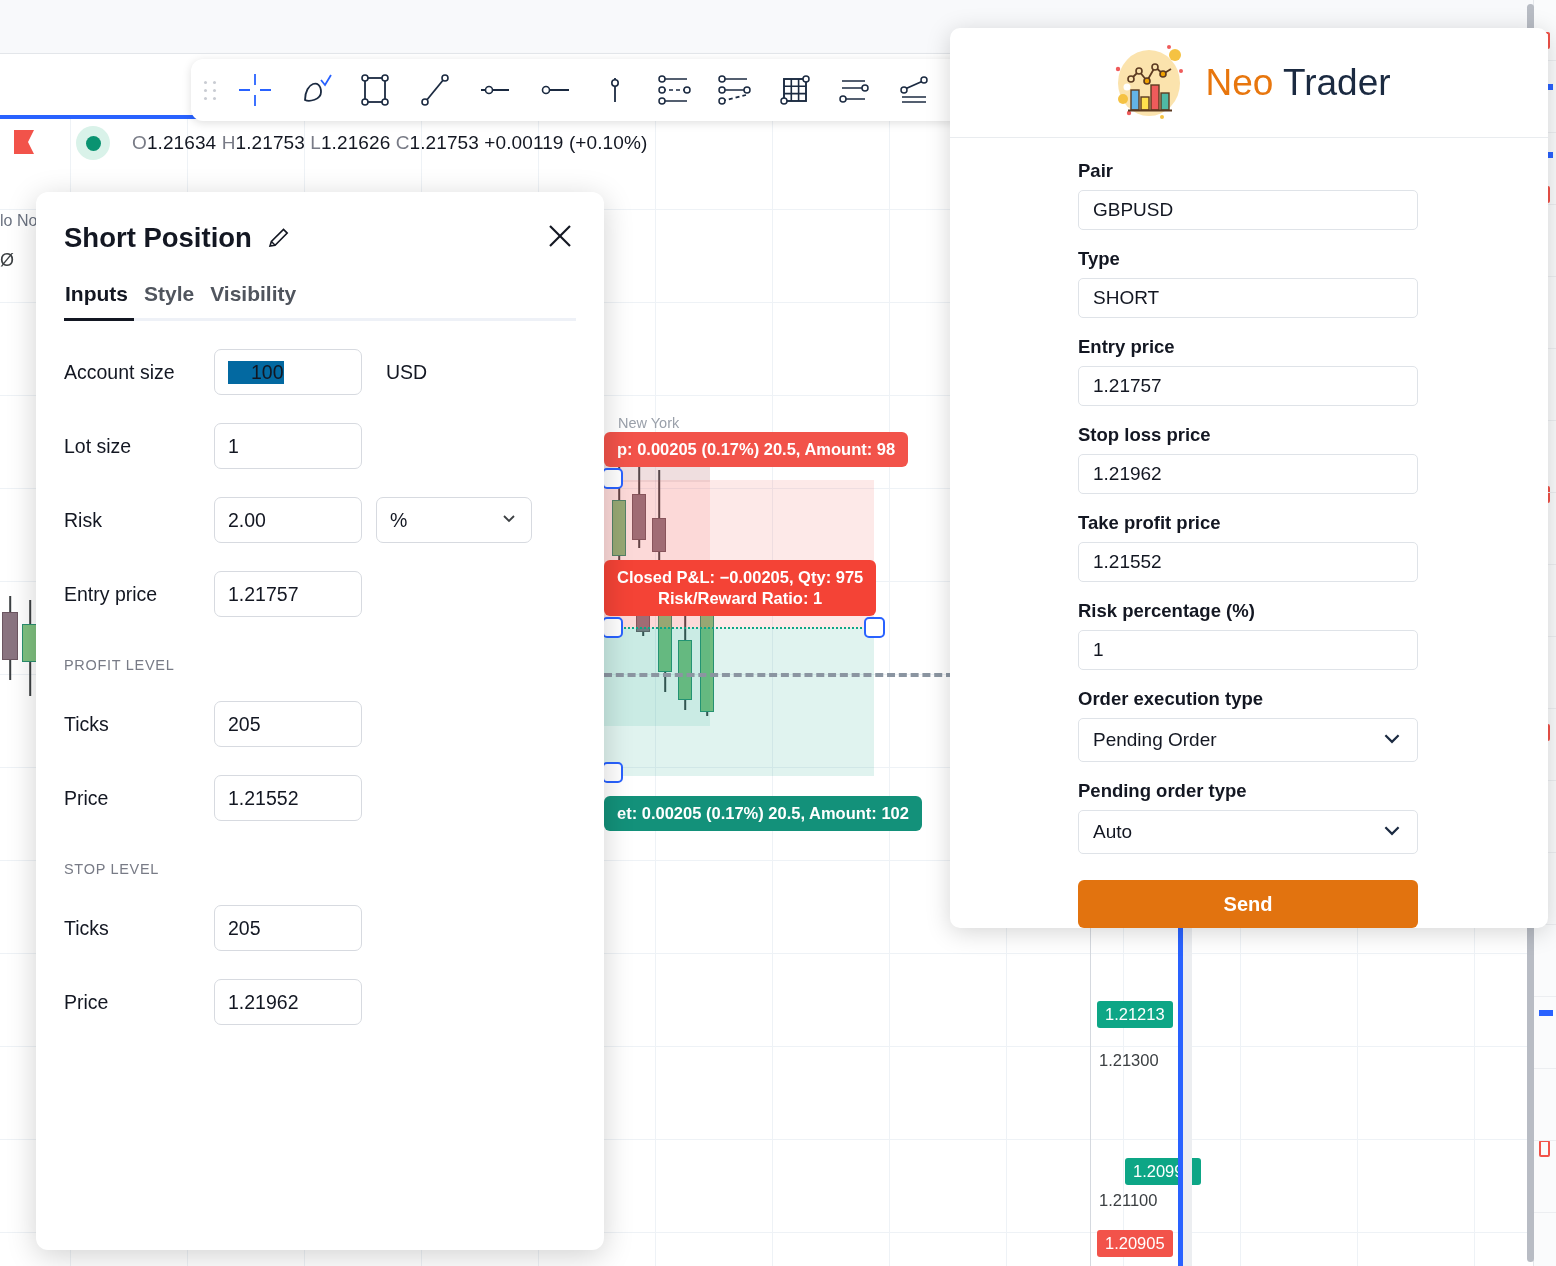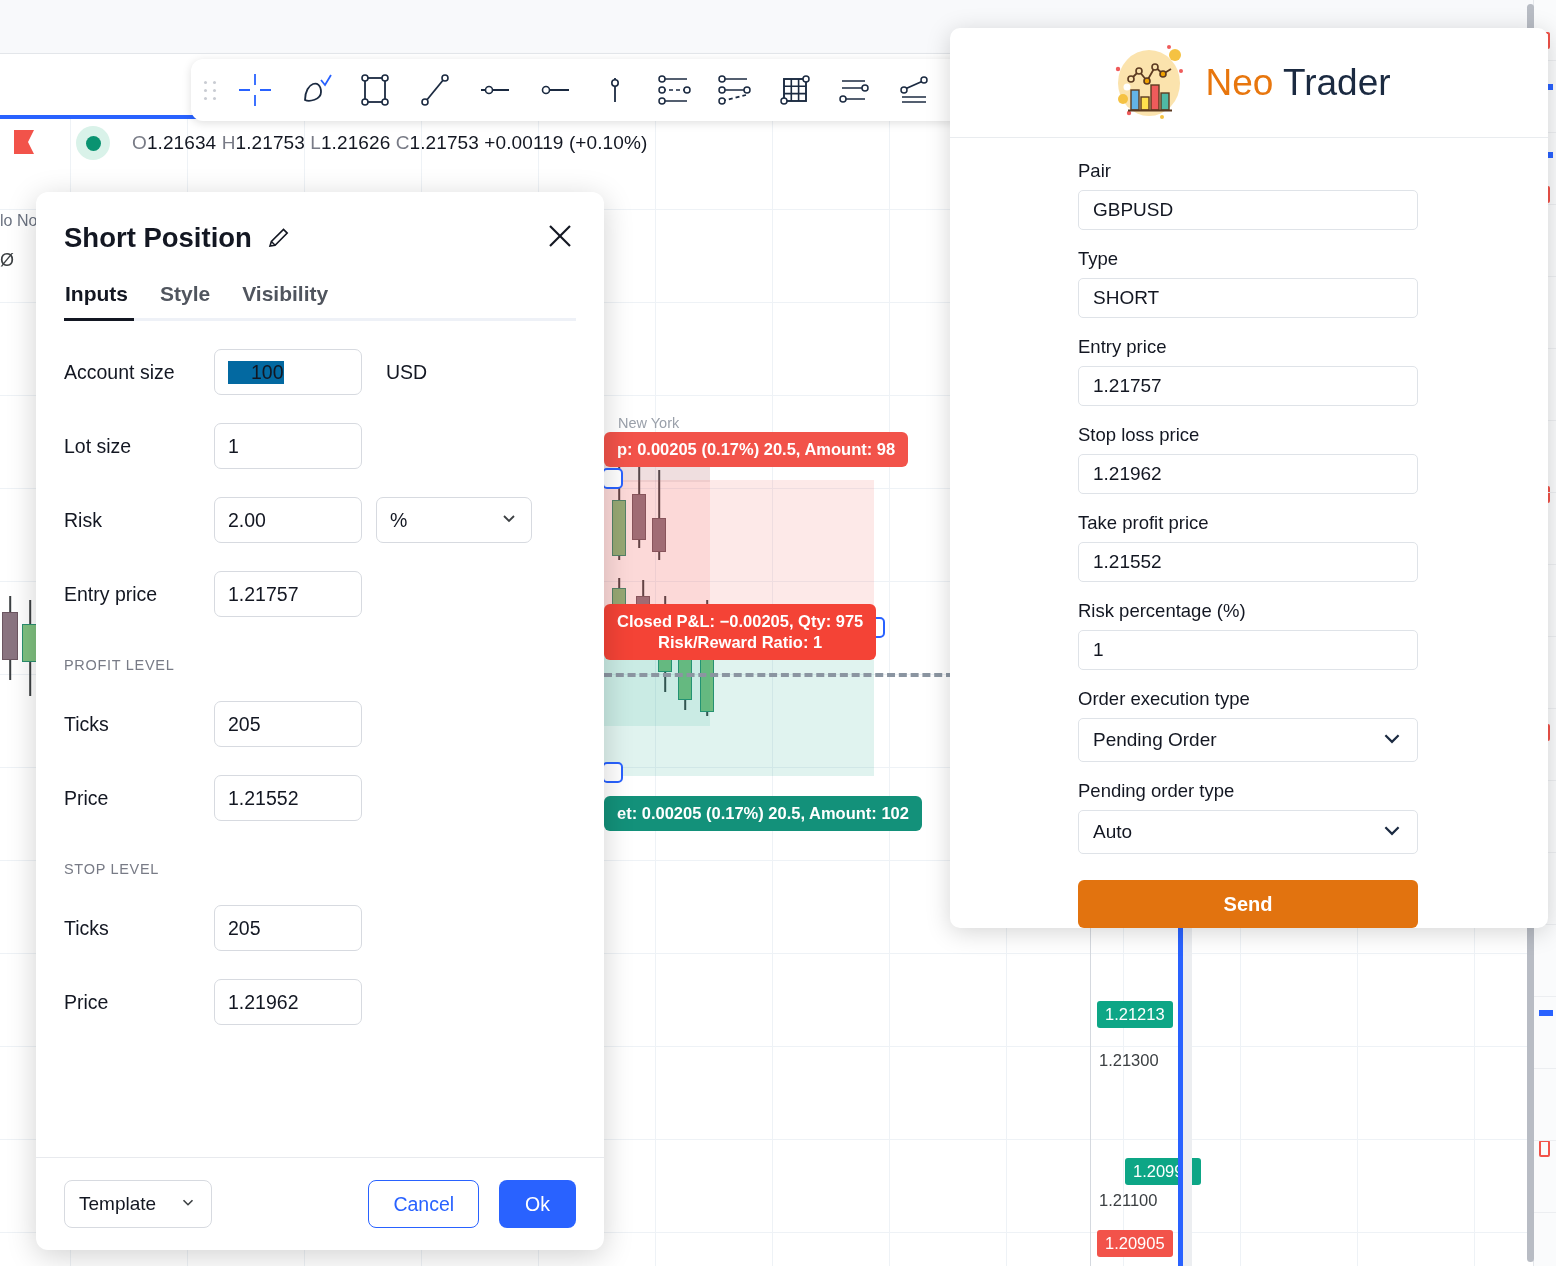--- a/index.html
+++ b/index.html
@@ -115,21 +115,21 @@
   .handle {
     position: absolute; width: 21px; height: 21px; border: 2.5px solid #2962ff;
     border-radius: 5px; background: #ffffff;
   }
   .label-pill {
     position: absolute; color: #ffffff; font-size: 16.5px; font-weight: 600;
     padding: 7px 13px; border-radius: 6px; white-space: nowrap; line-height: 1.28;
   }
   .label-stop { background: #f2534a; text-align: center; }
   .label-target { background: #13917a; }
-  .label-pnl { background: #f44336; text-align: center; margin-top: 44px; }
+  .label-pnl { background: #f44336; text-align: center; }
   .nyork {
     position: absolute; left: 618px; top: 415px; font-size: 14.5px; color: #9aa0aa;
   }
 
   
   .candle { position: absolute; }
   .candle .wick { position: absolute; left: 50%; transform: translateX(-50%); width: 1.6px; background: #3c4043; }
   .candle .body { position: absolute; left: 0; width: 100%; border: 1.4px solid; }
 
   
@@ -177,21 +177,21 @@
   }
   .dlg-head {
     position: relative; padding: 30px 28px 0 28px; flex: 0 0 auto;
   }
   .dlg-title-row { display: flex; align-items: center; gap: 14px; }
   .dlg-title { font-size: 27.5px; font-weight: 700; color: #131722; }
   .pencil-icon { width: 26px; height: 26px; cursor: pointer; }
   .dlg-close {
     position: absolute; right: 28px; top: 28px; width: 32px; height: 32px; cursor: pointer;
   }
-  .tabs { display: flex; gap: 32px; margin-top: 28px; padding-left: 1px; }
+  .tabs { display: flex; gap: 16px; margin-top: 28px; padding-left: 1px; }
   .tab { font-size: 21px; font-weight: 700; color: #50555e; cursor: pointer; padding-bottom: 12px; }
   .tab.active { color: #131722; }
   .tab-track { height: 3px; background: #eef1f7; position: relative; }
   .tab-track .ind { position: absolute; left: 0; top: 0; width: 70px; height: 3px; background: #131722; }
 
   .dlg-body { flex: 1 1 auto; padding: 0 28px; overflow: hidden; }
   .frow { display: flex; align-items: center; margin-top: 28px; }
   .flabel { width: 150px; font-size: 19.5px; color: #131722; }
   .finput {
     width: 148px; height: 46px; border: 1px solid #d7dae0; border-radius: 7px;
@@ -236,21 +236,21 @@
   }
   .neo-head {
     height: 112px; display: flex; align-items: center; justify-content: center;
     gap: 14px; border-bottom: 1px solid #e9ecef;
   }
   .neo-logo { width: 84px; height: 84px; }
   .neo-name { font-size: 37px; font-weight: 400; }
   .neo-name .neo-o { color: #e8760d; }
   .neo-name .neo-t { color: #1b2a41; }
   .neo-body { padding: 22px 128px 0 128px; }
-  .nf-label { font-size: 18.5px; color: #131722; margin-top: 18px; }
+  .nf-label { font-size: 18.5px; color: #131722; margin-top: 18px; font-weight: bold; }
   .nf-label:first-child { margin-top: 0; }
   .nf-input {
     margin-top: 8px; width: 340px; height: 40px; border: 1px solid #dfe3e8;
     border-radius: 5px; display: flex; align-items: center; padding: 0 14px;
     font-size: 19px; color: #131722; background: #fff; cursor: text;
   }
   .nf-select {
     margin-top: 8px; width: 340px; height: 44px; border: 1px solid #dfe3e8;
     border-radius: 5px; display: flex; align-items: center; justify-content: space-between;
     padding: 0 14px; font-size: 19px; color: #131722; cursor: pointer;
@@ -632,34 +632,20 @@
       <div class="frow">
         <div class="flabel">Ticks</div>
         <div class="finput">205</div>
       </div>
       <div class="frow">
         <div class="flabel">Price</div>
         <div class="finput">1.21962</div>
       </div>
     </div>
 
-    <div class="dlg-foot">
-      <div class="tmpl-btn">
-        <span>Template</span>
-        <span>
-          <svg width="18" height="18" viewBox="0 0 20 20">
-              <polyline points="5,8 10,13 15,8" fill="none" stroke="#3c4043" stroke-width="1.8"></polyline>
-            </svg>
-        </span>
-      </div>
-      <div class="foot-right">
-        <button class="btn-cancel">Cancel</button>
-        <button class="btn-ok">Ok</button>
-      </div>
-    </div>
   </div>
 
   <div class="neo">
     <div class="neo-head">
       <span class="neo-logo">
         <svg width="84" height="84" viewBox="0 0 84 84">
           <ellipse cx="42" cy="42" rx="31" ry="33" fill="#fbe3ad"></ellipse>
           <circle cx="68" cy="14" r="6" fill="#f5c242"></circle>
           <circle cx="16" cy="58" r="5" fill="#f5c242"></circle>
           <circle cx="20" cy="46" r="3.5" fill="#ffffff"></circle>

